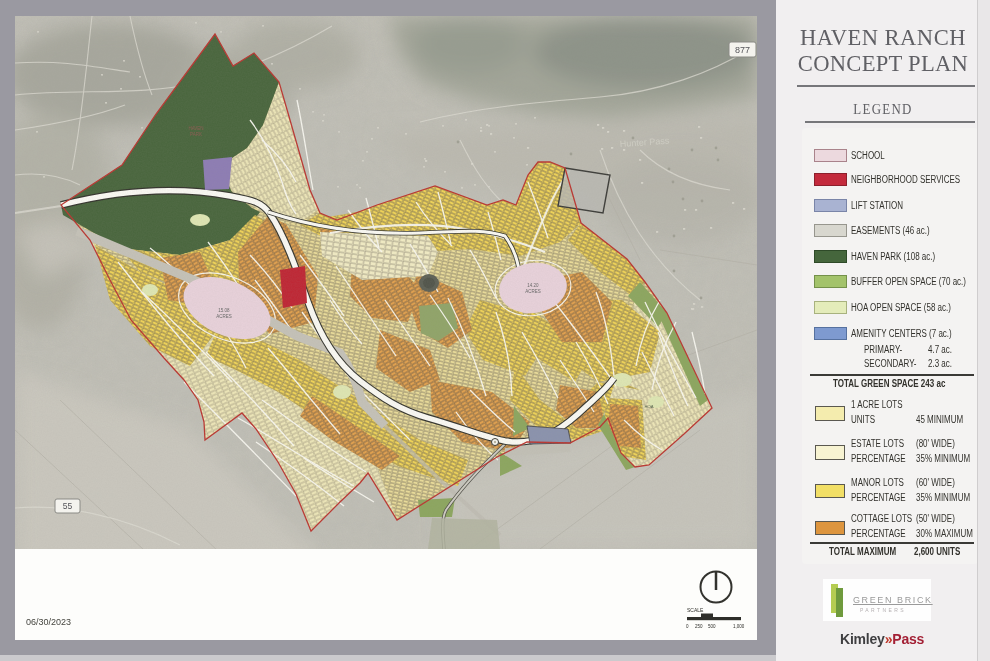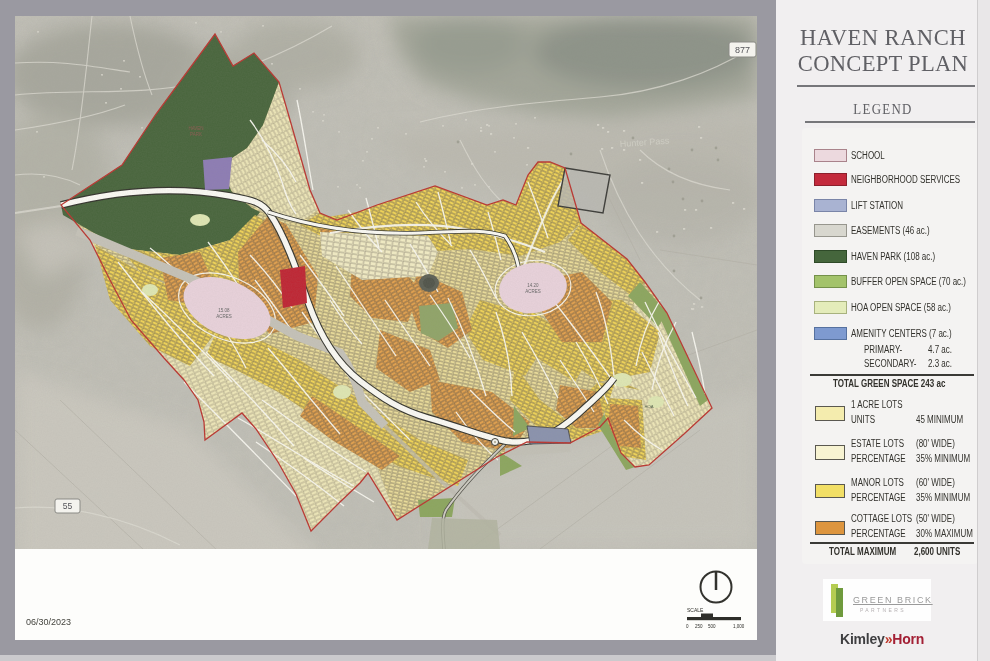--- a/index.html
+++ b/index.html
@@ -513,14 +513,14 @@
 
   <div class="abs lgtxt" style="left:53px;top:546px;font-weight:bold;">TOTAL MAXIMUM</div>
   <div class="abs lgtxt" style="left:138px;top:546px;font-weight:bold;">2,600 UNITS</div>
 
   <div class="abs" style="left:47px;top:579px;width:108px;height:42px;background:#fefefe;"></div>
   <div class="abs" style="left:55px;top:584px;width:7px;height:29px;background:#b5cc52;"></div>
   <div class="abs" style="left:60px;top:588px;width:7px;height:29px;background:#6f9a3d;"></div>
   <div class="abs" style="left:77px;top:595px;font-size:9px;letter-spacing:1.6px;color:#9a9a9a;text-decoration:underline;">GREEN BRICK</div>
   <div class="abs" style="left:84px;top:607px;font-size:5px;letter-spacing:2.4px;color:#b5b0b2;">PARTNERS</div>
 
-  <div class="abs" style="left:64px;top:631px;font-size:14px;font-weight:bold;color:#3f3f41;letter-spacing:-0.2px;">Kimley<span style="color:#c0392b;">»</span><span style="color:#a32035;">Horn</span></div>
+  <div class="abs" style="left:64px;top:631px;font-size:14px;font-weight:bold;color:#3f3f41;letter-spacing:-0.2px;">Kimley<span style="color:#c0392b;">»</span><span style="color:#a32035;">Pass</span></div>
 </div>
 
 </body></html>

